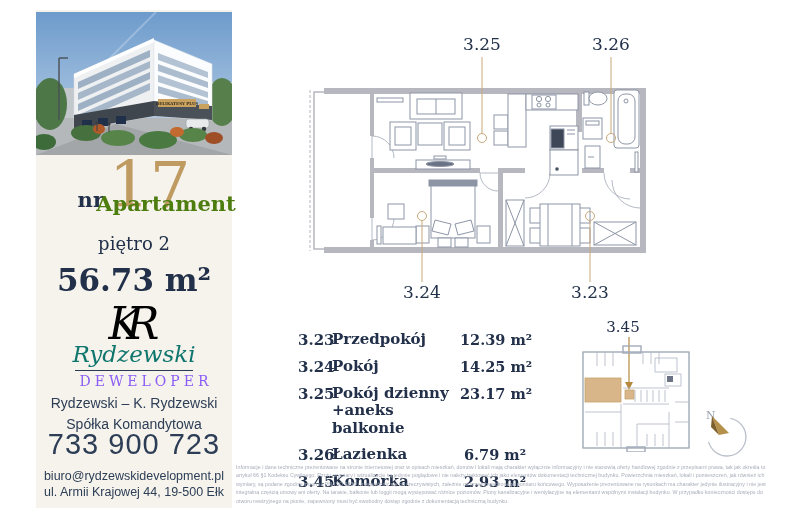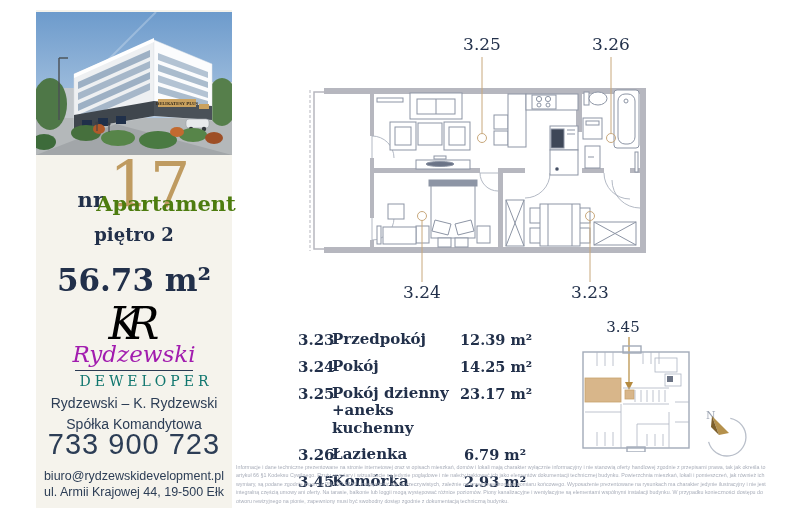--- a/index.html
+++ b/index.html
@@ -5,28 +5,28 @@
   html,body{margin:0;padding:0;background:#fff;}
   .page{position:relative;width:790px;height:527px;background:#ffffff;overflow:hidden;
         font-family:"Liberation Sans",sans-serif;color:#22304a;}
   
   .sidebar{position:absolute;left:36px;top:10px;width:196px;height:498px;background:#f5f3ec;text-align:center;}
   .photo-wrap{position:absolute;left:0;top:2px;width:196px;height:143px;overflow:hidden;}
   .unit-line{position:absolute;left:0;top:148px;width:100%;display:flex;justify-content:center;align-items:baseline;gap:5px;text-align:center;}
   .unit-prefix{font-family:"DejaVu Serif",serif;font-weight:bold;font-size:21px;color:#22304a;}
   .unit-number{font-family:"DejaVu Serif",serif;font-size:64px;line-height:.85;color:#bf9b61;}
   .unit-type{position:absolute;left:0;top:181px;width:100%;font-family:"DejaVu Serif",serif;font-weight:bold;font-size:21px;color:#4d7c0f;margin-left:32px;}
-  .unit-floor{position:absolute;left:0;top:214px;width:100%;font-family:"DejaVu Serif",serif;font-weight:bold;font-size:18px;color:#22304a;}
+  .unit-floor{position:absolute;left:0;top:223px;width:100%;font-family:"DejaVu Serif",serif;font-weight:normal;font-size:18px;color:#22304a;}
   .unit-area{position:absolute;left:0;top:252px;width:100%;font-family:"DejaVu Serif",serif;font-weight:bold;font-size:31px;color:#22304a;}
   .logo{position:absolute;left:0;top:293px;width:100%;}
   .logo-monogram{font-family:"DejaVu Serif",serif;font-style:italic;font-size:44px;line-height:.95;color:#000000;}
   .logo-monogram .mg-r{margin-left:-15px;}
-  .logo-name{font-family:"DejaVu Serif",serif;font-style:italic;font-size:23px;color:#a21caf;margin-top:-4px;}
+  .logo-name{font-family:"DejaVu Serif",serif;font-style:italic;font-size:23px;color:#0f766e;margin-top:-4px;}
   .logo-divider{width:118px;height:1px;background:#2a3a52;margin:3px auto 2px auto;}
-  .logo-tagline{font-family:"DejaVu Serif",serif;font-size:14px;letter-spacing:4px;color:#0f766e;margin-left:24px;}
+  .logo-tagline{font-family:"DejaVu Serif",serif;font-size:14px;letter-spacing:4px;color:#8b5cf6;margin-left:24px;}
   .company{position:absolute;left:0;top:383px;width:100%;font-size:14px;line-height:1.5;color:#2c3d55;}
   .phone{position:absolute;left:0;top:418px;width:100%;font-size:29px;letter-spacing:1px;color:#2c3d55;}
   .email{position:absolute;left:0;top:459px;width:100%;font-size:12.5px;color:#2c3d55;}
   .address{position:absolute;left:0;top:475px;width:100%;font-size:12.5px;color:#2c3d55;}
   
   .plan-svg{position:absolute;left:280px;top:30px;width:400px;height:280px;}
   .plan-label{font-family:"DejaVu Serif",serif;font-size:17px;fill:#22304a;}
   
   .room-list{position:absolute;left:298px;top:331px;width:228px;}
   .room-row{display:flex;align-items:flex-start;margin-bottom:9px;font-family:"DejaVu Serif",serif;font-weight:bold;font-size:15px;color:#22304a;}
@@ -287,21 +287,21 @@
       <span class="room-name">Przedpokój</span>
       <span class="room-area">12.39 m²</span>
     </div>
     <div class="room-row">
       <span class="room-no">3.24</span>
       <span class="room-name">Pokój</span>
       <span class="room-area">14.25 m²</span>
     </div>
     <div class="room-row">
       <span class="room-no">3.25</span>
-      <span class="room-name"><span>Pokój dzienny</span><br><span>+aneks kuchenny</span></span>
+      <span class="room-name"><span>Pokój dzienny</span><br><span>+aneks balkonie</span></span>
       <span class="room-area">23.17 m²</span>
     </div>
     <div class="room-row">
       <span class="room-no">3.26</span>
       <span class="room-name">Łazienka</span>
       <span class="room-area">6.79 m²</span>
     </div>
     <div class="room-row">
       <span class="room-no">3.45</span>
       <span class="room-name">Komórka</span>

